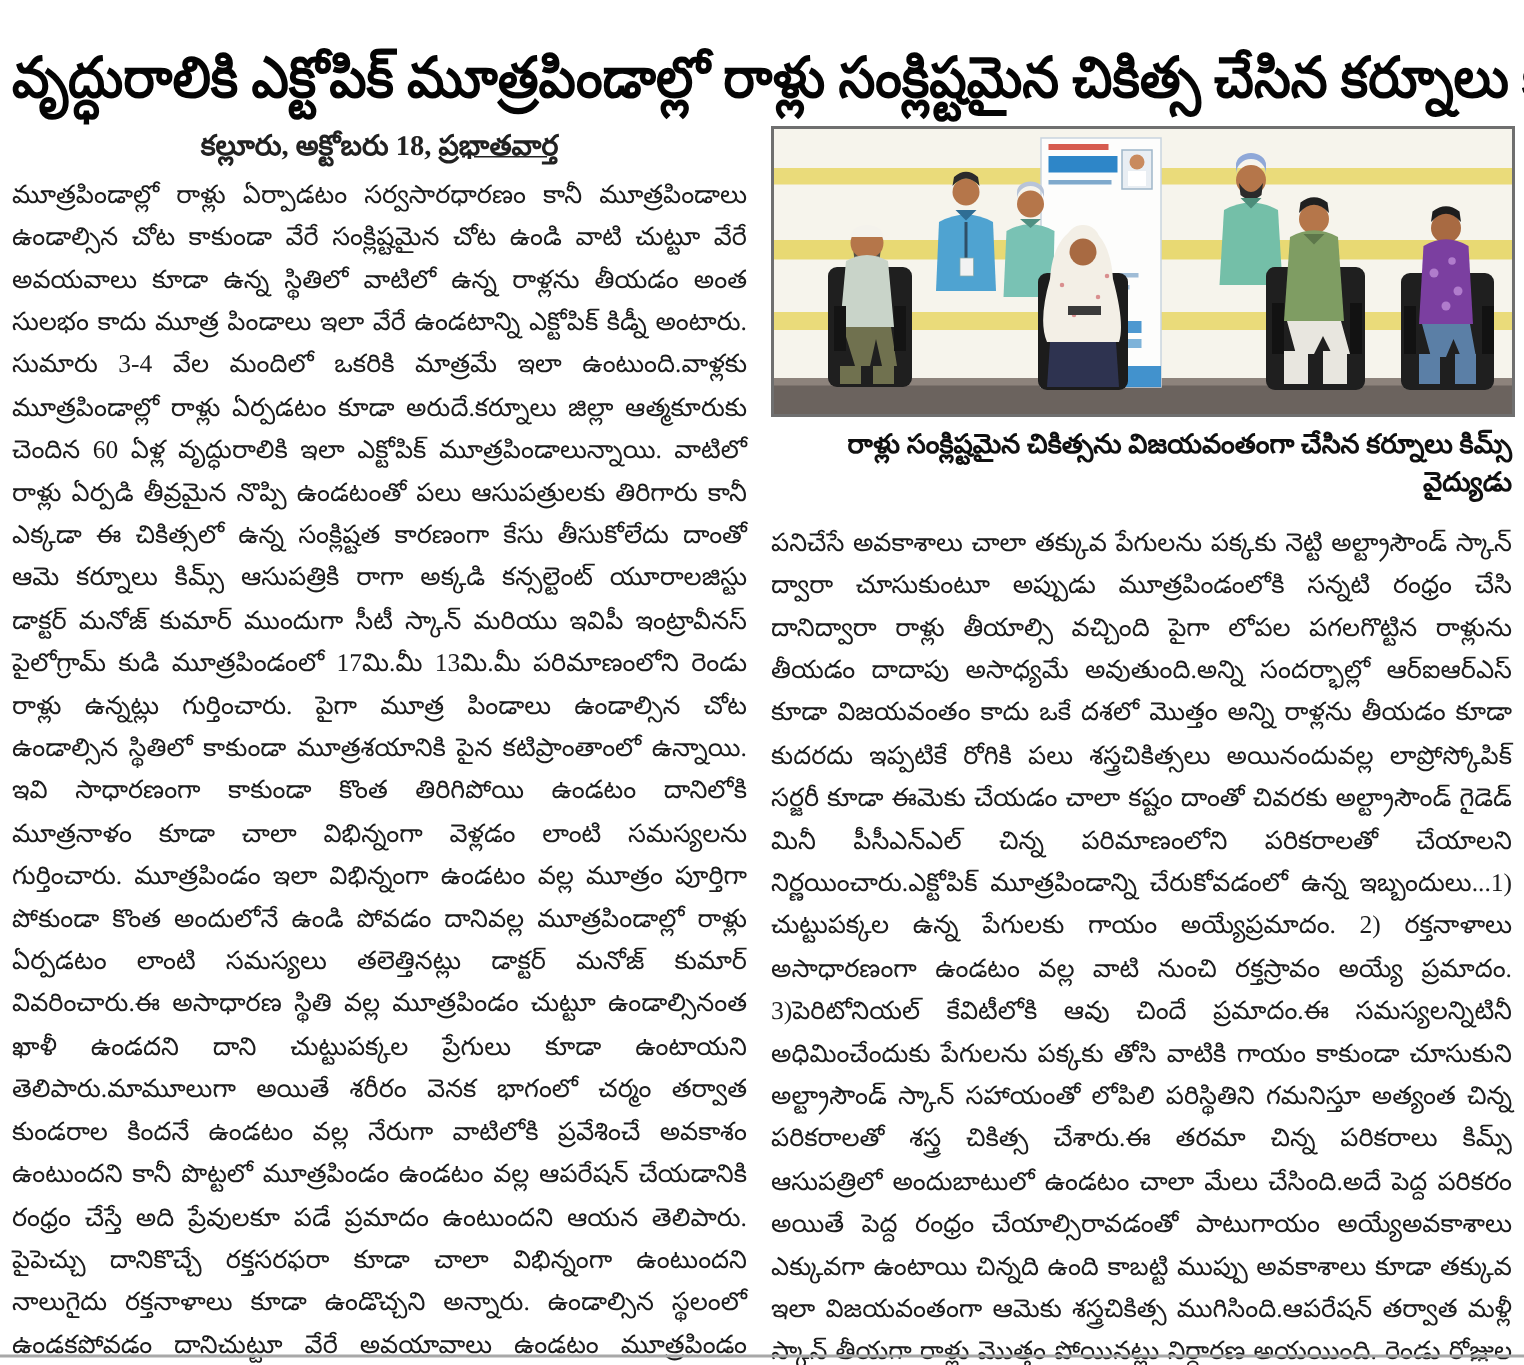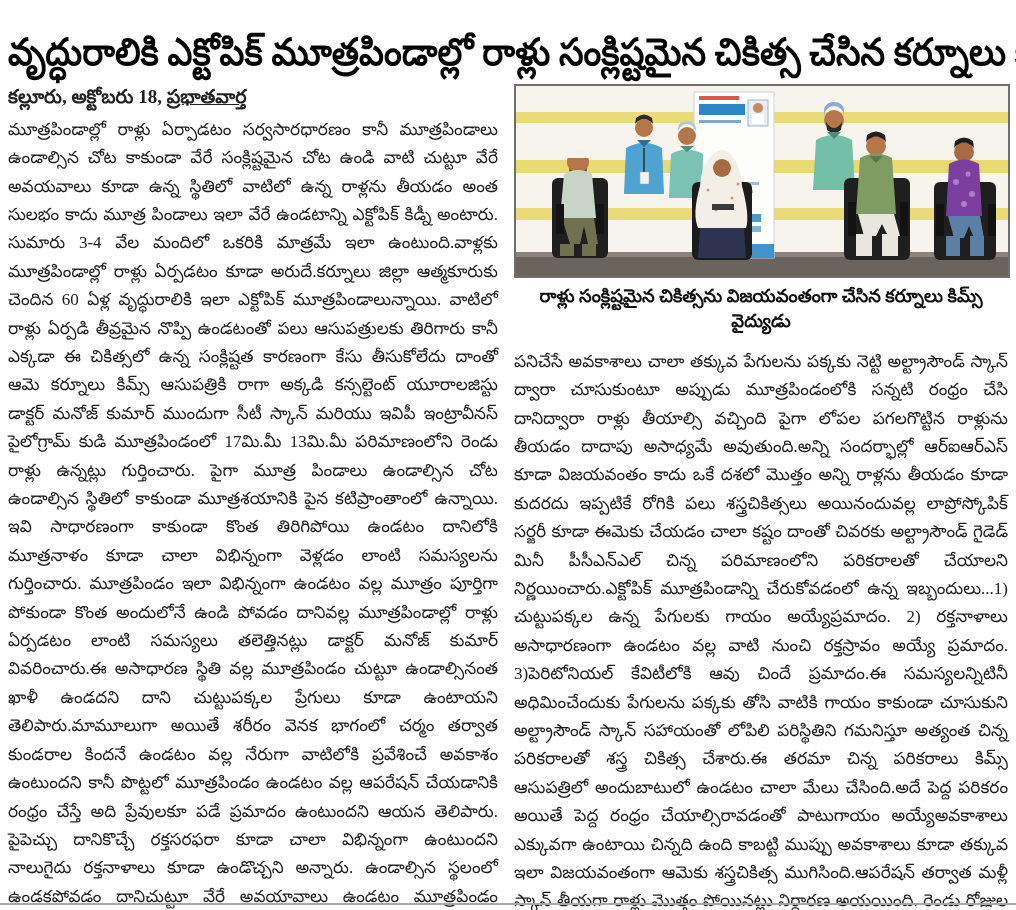--- a/index.html
+++ b/index.html
@@ -28,21 +28,21 @@
   .content{
     display:flex;
     gap:16px;
     padding:4px 8px 0 8px;
     box-sizing:border-box;
   }
   .col{box-sizing:border-box;}
   .col.left{width:498px;}
   .col.right{width:494px;}
   .dateline{
-    text-align:left;
+    text-align:center;
     font-size:19px;
     font-weight:600;
     color:#222;
     margin:2px 0 4px 0;
   }
   .dateline .src{text-decoration:underline;}
   .body{
     margin:0;
     font-size:17px;
     line-height:28.4px;
@@ -54,21 +54,21 @@
   .photo{
     width:492px;height:190px;
     border:2px solid #6f6f6f;
     box-sizing:content-box;
     background:#f6f4ec;
   }
   .photo svg{display:block;}
   figcaption{
     font-size:18px;
     font-weight:700;
-    text-align:center;
+    text-align:right;
     color:#111;
     padding:8px 0 8px 0;
   }
   .bottom-rule{
     position:absolute;
     left:0;right:0;bottom:5px;
     border-top:2px solid #a8a8a8;
   }
   .corner-marks{
     position:absolute;

